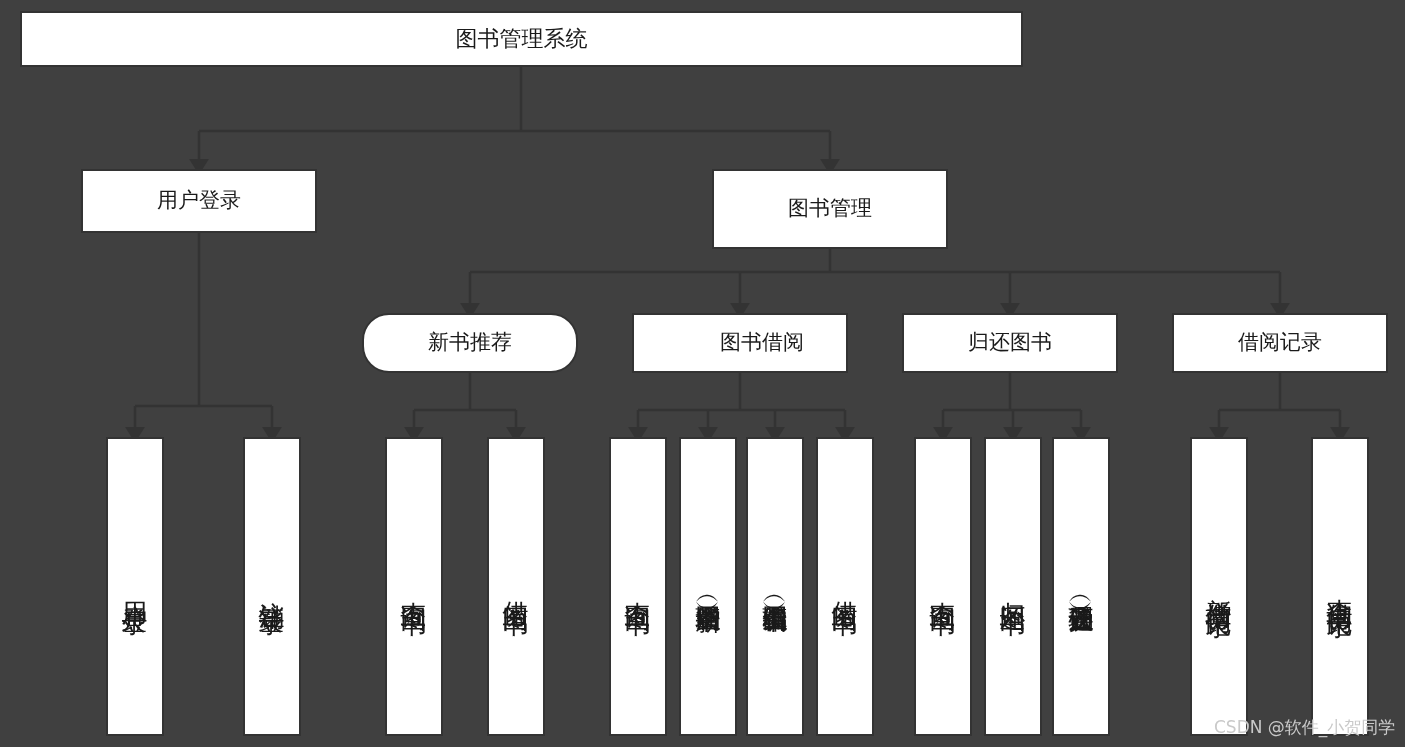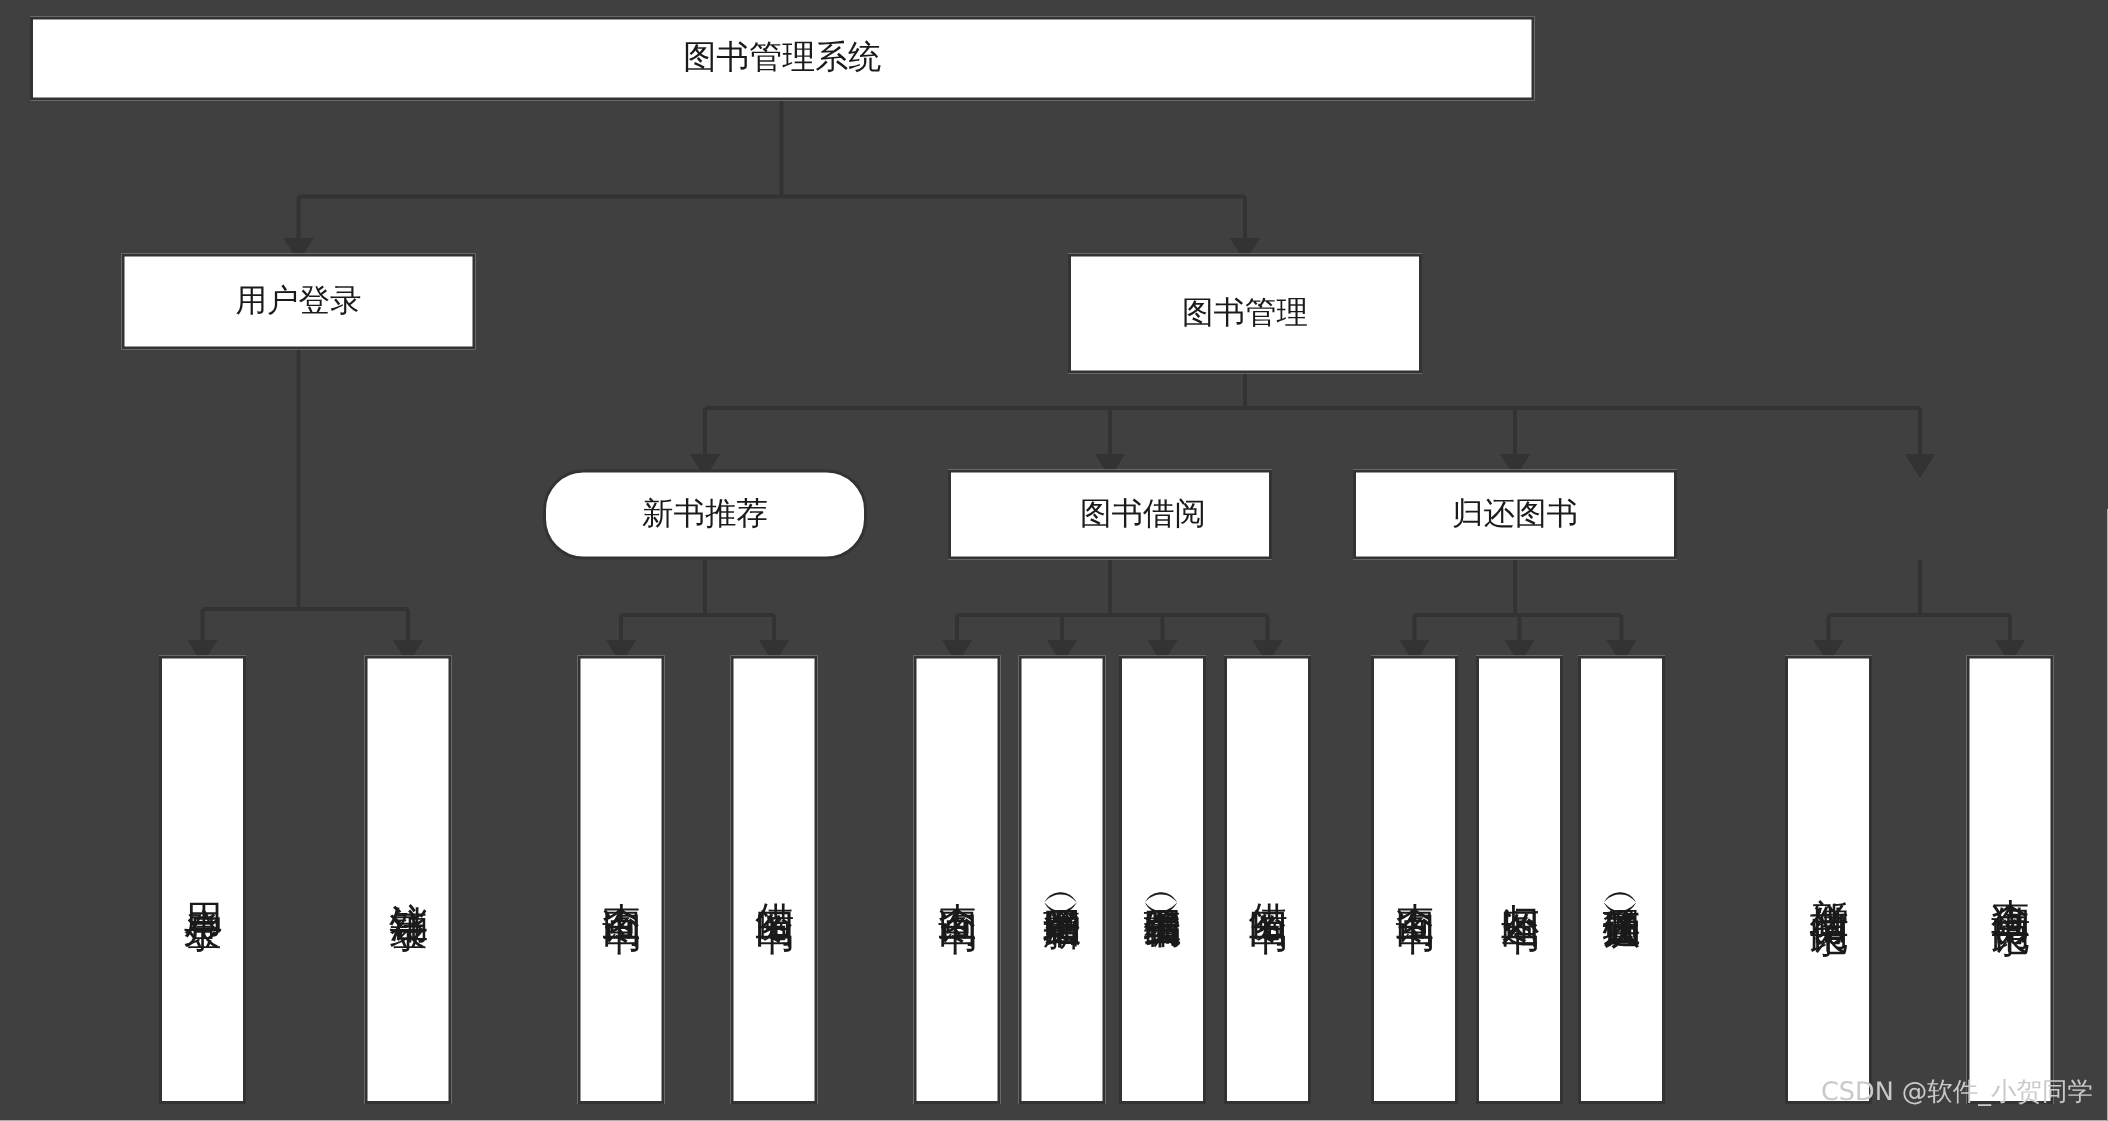--- a/index.html
+++ b/index.html
@@ -131,20 +131,23 @@
 
   <div class="node-box node-l3" style="left: 362px; top: 313px; width: 216px; height: 60px; border-radius: 27px;">
     <span class="node-label">新书推荐</span>
   </div>
   <div class="node-box node-l3" style="left: 632px; top: 313px; width: 216px; height: 60px; padding-left: 44px;">
     <span class="node-label">图书借阅</span>
   </div>
   <div class="node-box node-l3" style="left: 902px; top: 313px; width: 216px; height: 60px;">
     <span class="node-label">归还图书</span>
   </div>
+  <div class="node-box node-l3" style="left: 1172px; top: 313px; width: 216px; height: 60px;">
+    <span class="node-label">借阅记录</span>
+  </div>
 
   <div class="node-box node-leaf" style="left: 106px; top: 437px; width: 58px; height: 299px;">
     <span class="node-label">用户登录</span>
   </div>
   <div class="node-box node-leaf" style="left: 243px; top: 437px; width: 58px; height: 299px;">
     <span class="node-label">注销登录</span>
   </div>
   <div class="node-box node-leaf" style="left: 385px; top: 437px; width: 58px; height: 299px;">
     <span class="node-label">查询图书</span>
   </div>

